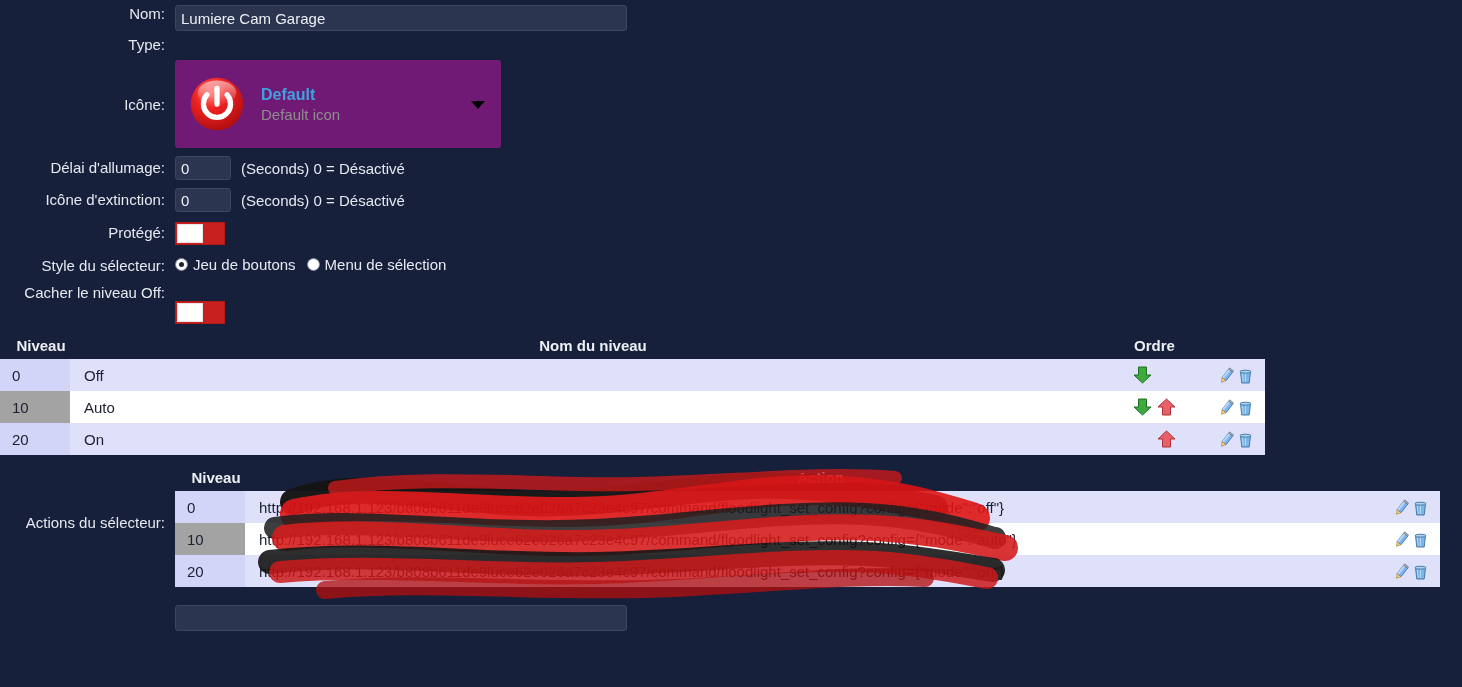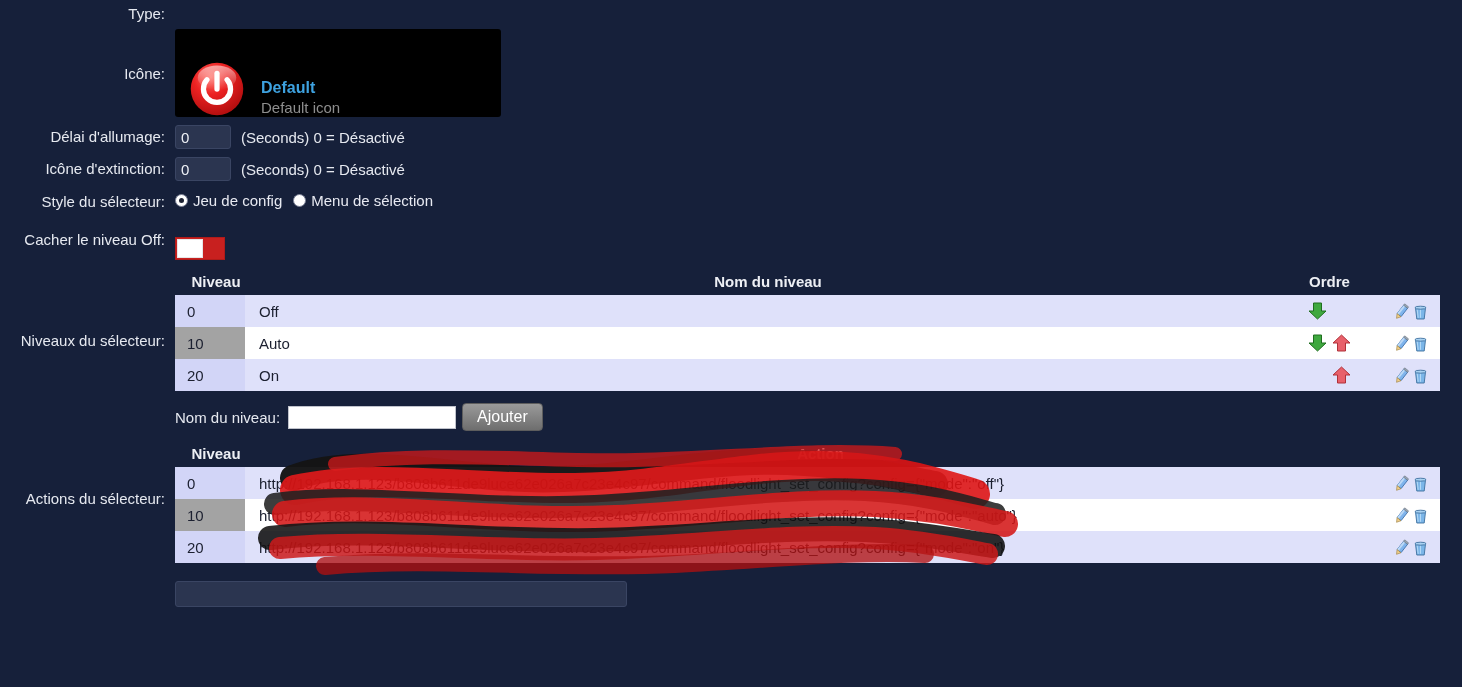--- a/index.html
+++ b/index.html
@@ -58,24 +58,24 @@
   }
   .sel-btn svg { display:block; }
   .delay-input { width: 56px; height: 24px; }
   .delay-note { margin-left: 10px; font-size: 15px; color: #e6e9f0; }
   .delay-line { display: flex; align-items: center; }
 
   
   .icon-picker {
     width: 326px;
     height: 88px;
-    background: #000000;
+    background: #701a75;
     border-radius: 3px;
     display: flex;
-    align-items: flex-end;
+    align-items: center;
     position: relative;
     cursor: pointer;
   }
   .power-icon { width: 56px; height: 56px; margin-left: 14px; flex: none; }
   .icon-texts { margin-left: 16px; }
   .icon-title { color: #3ea2e0; font-weight: bold; font-size: 16px; line-height: 20px; }
   .icon-sub { color: #8e8e8e; font-size: 15px; line-height: 19px; }
   .icon-caret {
     position: absolute; right: 16px; top: 50%;
     margin-top: -3px;
@@ -183,20 +183,26 @@
     width: 452px; height: 26px;
     background: #2b3550; border: 1px solid #3a4563;
     border-radius: 3px; box-sizing: border-box;
   }
 </style>
 </head>
 <body>
 
 <div class="page">
 
+  <div class="row" style="margin-top:5px;">
+    <div class="lbl">Nom:</div>
+    <div class="fld">
+      <input class="nav-input name-input" type="text" value="Lumiere Cam Garage" style="">
+    </div>
+  </div>
 
   <div class="row" style="margin-top:5px;">
     <div class="lbl">Type:</div>
   </div>
 
   <div class="row" style="margin-top:6px;">
     <div class="lbl" style="padding-top:36px;">Icône:</div>
     <div class="fld">
       <div class="icon-picker">
         <svg class="power-icon" viewBox="0 0 64 64">
@@ -238,44 +244,51 @@
   <div class="row" style="margin-top:8px;">
     <div class="lbl" style="padding-top:3px;">Icône d'extinction:</div>
     <div class="fld">
       <div class="delay-line">
         <input class="nav-input delay-input" type="text" value="0" style="">
         <span class="delay-note">(Seconds) 0 = Désactivé</span>
       </div>
     </div>
   </div>
 
+  <div class="row" style="margin-top:10px;">
+    <div class="lbl" style="padding-top:2px;">Protégé:</div>
+    <div class="fld">
+      <div class="toggle">
+        <span class="knob"></span>
+      </div>
+    </div>
+  </div>
 
   <div class="row" style="margin-top:11px;">
     <div class="lbl" style="padding-top:1px;text-align:right;">Style du sélecteur:</div>
     <div class="fld">
       <div class="radio-line">
         <span class="radio on"></span>
-        <span>Jeu de config</span>
+        <span>Jeu de boutons</span>
         <span class="radio radio-gap"></span>
         <span>Menu de sélection</span>
       </div>
     </div>
   </div>
 
-  <div class="row" style="margin-top:9px;align-items:center;">
+  <div class="row" style="margin-top:9px;">
     <div class="lbl">Cacher le niveau Off:</div>
     <div class="fld" style="padding-top:17px;">
       <div class="toggle">
         <span class="knob"></span>
       </div>
     </div>
   </div>
 
   <div class="row" style="margin-top:10px;">
-    <div class="lbl" style="padding-top:62px;">Niveaux du sélecteur:</div>
     <div class="fld">
       <table class="tbl">
         <thead>
           <tr>
             <th class="c-lvl">Niveau</th>
             <th class="c-name">Nom du niveau</th>
             <th class="th-ord">Ordre</th>
             <th class="th-act"></th>
           </tr>
         </thead>
@@ -355,30 +368,20 @@
                   <path d="M5.2 6.5 L6.2 14.8" stroke="#b9dcf7" stroke-width="0.9" fill="none"></path>
                   <path d="M8.5 6.5 L8.5 14.8" stroke="#b9dcf7" stroke-width="0.9" fill="none"></path>
                   <ellipse cx="8.5" cy="4.7" rx="5.6" ry="1.5" fill="#a9d2f2" stroke="#3d6f9e" stroke-width="0.9"></ellipse>
                 </svg></td>
             </tr>
           </tbody>
       </table>
     </div>
   </div>
 
-  <div class="row" style="margin-top:12px;">
-    <div class="lbl"></div>
-    <div class="fld">
-      <div class="add-line">
-        <span class="alabel">Nom du niveau:</span>
-        <input class="lvl-name-input" type="text" value="" style="">
-        <button class="btn-add">Ajouter</button>
-      </div>
-    </div>
-  </div>
 
   <div class="row" style="margin-top:11px;">
     <div class="lbl" style="padding-top:48px;">Actions du sélecteur:</div>
     <div class="fld" style="position:relative;">
       <table class="tbl">
         <thead>
           <tr>
             <th class="c-lvl">Niveau</th>
             <th class="c-name">Action</th>
             <th class="th-act"></th>

